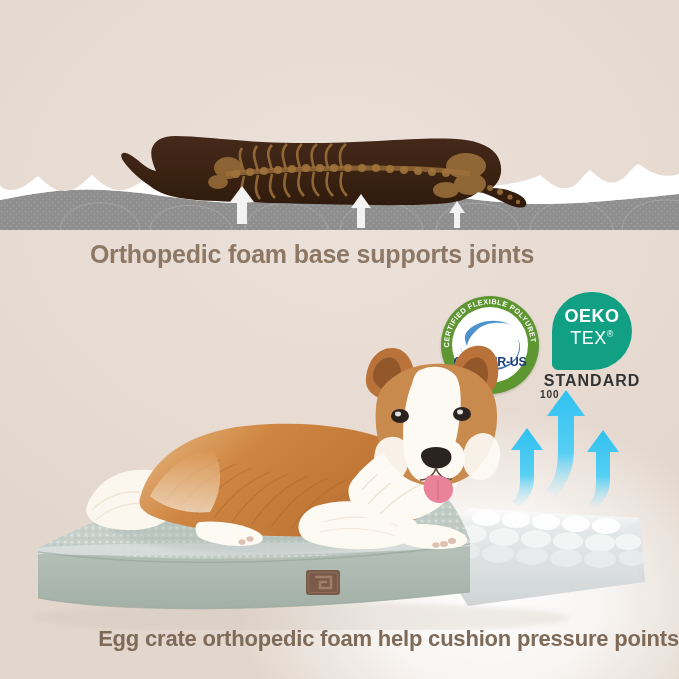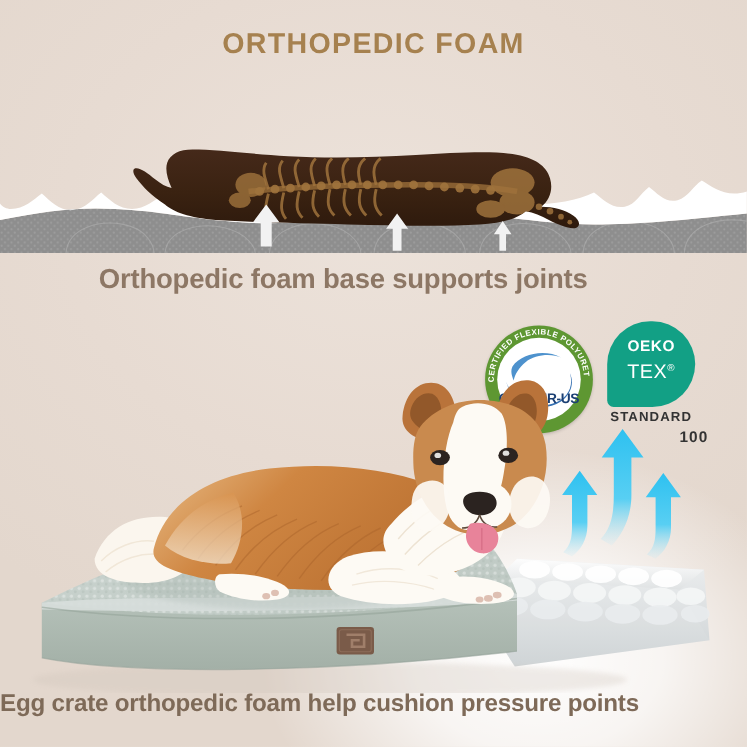--- a/index.html
+++ b/index.html
@@ -26,21 +26,21 @@
 
   
   .diagram{position:absolute;left:0;top:78px;width:679px;height:160px;}
   .diagram svg{display:block;}
 
   .caption-top{
     position:absolute;left:0;top:240px;width:624px;text-align:center;
     font-size:25px;font-weight:700;color:#8d7765;letter-spacing:-0.2px;
   }
   .caption-bottom{
-    position:absolute;left:0;top:626px;width:679px;text-align:left;
+    position:absolute;left:0;top:626px;width:679px;text-align:right;
     font-size:22px;font-weight:700;color:#7e6a58;letter-spacing:-0.2px;
   }
   .certipur{
     position:absolute;left:441px;top:296px;width:98px;height:98px;border-radius:50%;
     background:#5e9732;
     box-shadow:0 1px 3px rgba(0,0,0,0.18);
   }
   .certipur .inner{
     position:absolute;left:11px;top:11px;width:76px;height:76px;border-radius:50%;
     background:#ffffff;
@@ -61,46 +61,45 @@
   }
 
   .oeko{position:absolute;left:548px;top:292px;width:88px;height:118px;}
   .oeko .drop{
     position:absolute;left:4px;top:0;width:80px;height:78px;
     background:#12a085;
     border-radius:40px 40px 40px 6px;
   }
   .oeko .l1{
     position:absolute;left:0;top:14px;width:88px;text-align:center;
-    font-size:14px;font-weight:700;color:#fff;letter-spacing:0.5px;
+    font-size:18px;font-weight:700;color:#fff;letter-spacing:0.5px;
   }
   .oeko .l2{
     position:absolute;left:0;top:36px;width:88px;text-align:center;
     font-size:18px;font-weight:400;color:#fff;letter-spacing:0.5px;
   }
   .oeko .l2 sup{font-size:9px;vertical-align:super;}
   .oeko .std{
     position:absolute;left:-8px;top:80px;width:104px;text-align:center;
-    font-size:12px;font-weight:700;color:#333;letter-spacing:1px;
+    font-size:16px;font-weight:700;color:#333;letter-spacing:1px;
   }
   .oeko .num{
-    position:absolute;left:-8px;top:97px;width:104px;text-align:right;
-    font-size:14px;font-weight:700;color:#333;letter-spacing:1px;
+    position:absolute;left:-8px;top:97px;width:104px;text-align:left;
+    font-size:10px;font-weight:700;color:#333;letter-spacing:1px;
   }
 
   
   .scene{position:absolute;left:0;top:330px;width:679px;height:300px;}
   .scene svg{display:block;}
 </style>
 </head>
 <body>
 
 <div id="stage">
 
-  <div class="title">ORTHOPEDIC FOAM</div>
 
   <div class="diagram">
     <svg width="679" height="160" viewBox="0 0 679 160" xmlns="http://www.w3.org/2000/svg">
       <defs>
         <pattern id="dots" width="6" height="6" patternUnits="userSpaceOnUse">
           <rect width="6" height="6" fill="#8e8e8e"></rect>
           <circle cx="1.5" cy="1.5" r="1" fill="#9d9d9d"></circle>
           <circle cx="4.5" cy="4.5" r="1" fill="#9d9d9d"></circle>
         </pattern>
         <linearGradient id="dogGrad" x1="0" y1="0" x2="0" y2="1">

